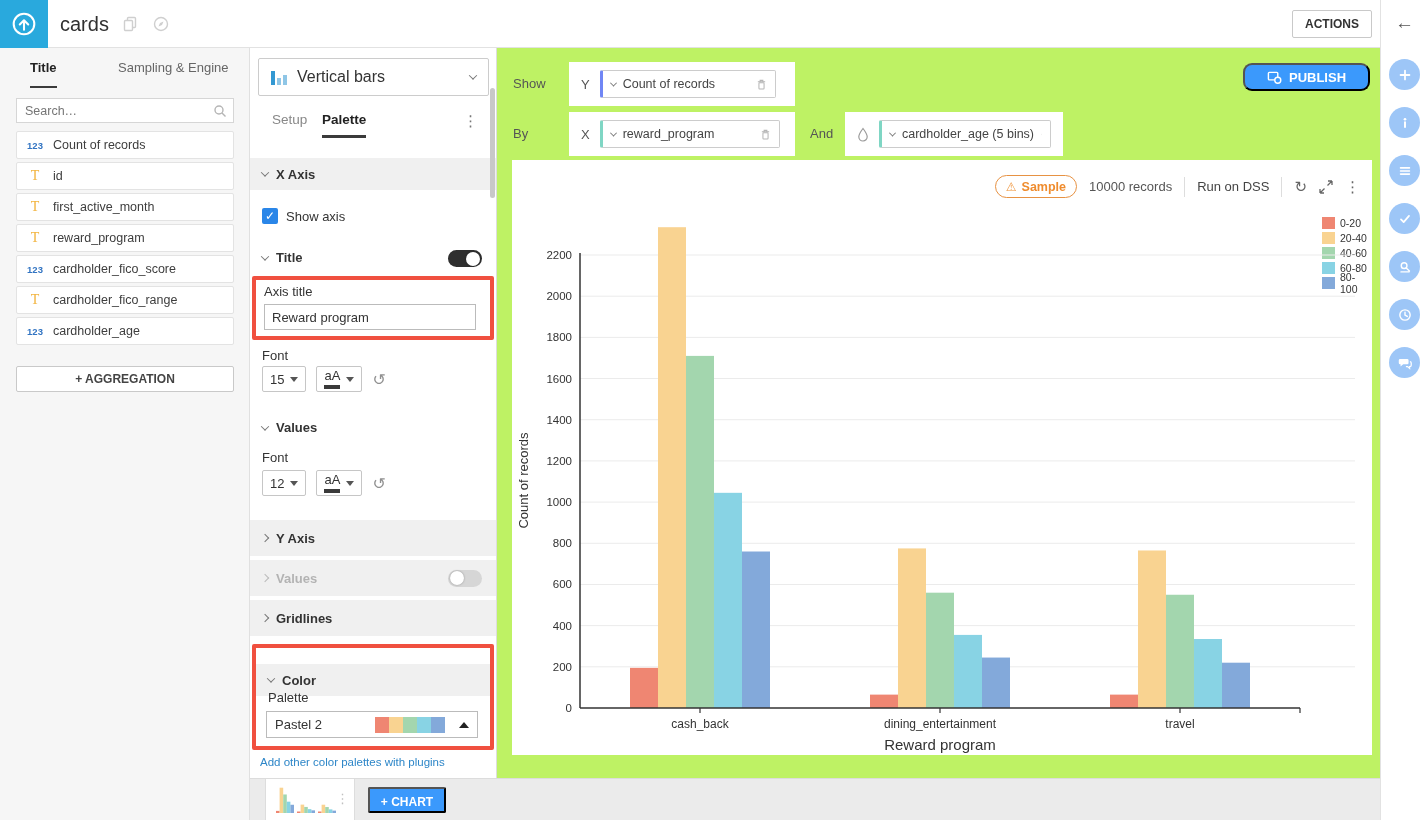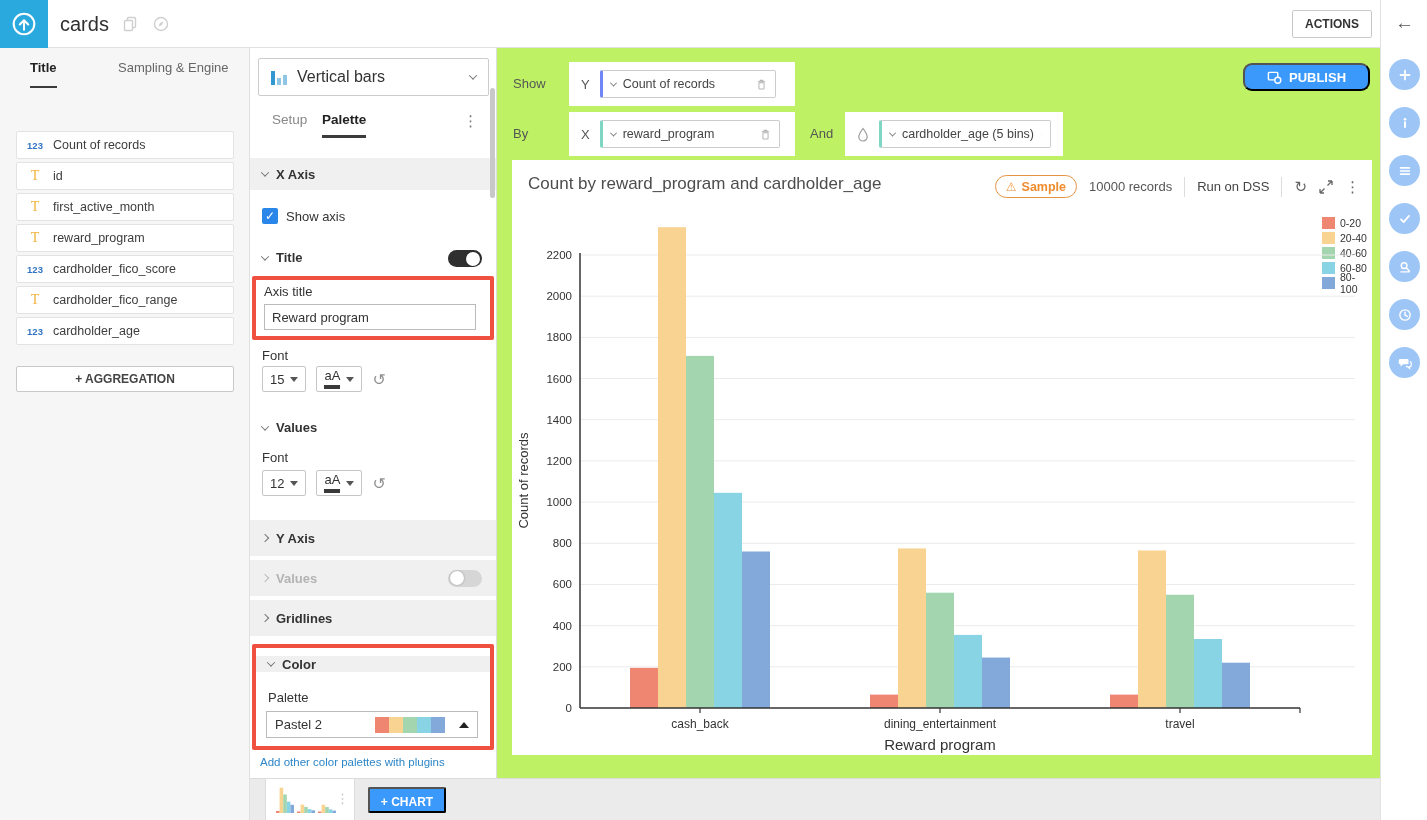--- a/index.html
+++ b/index.html
@@ -175,20 +175,27 @@
           <path d="M14.5 7.5a1.5 1.5 0 0 1 1.5 1.5v2.5a1.5 1.5 0 0 1-1.5 1.5h-.3v2l-2.4-2H10" fill="none" stroke="#fff" stroke-width="1.4"></path>
         </svg>
     </div>
   </div>
 
   <div class="sidebar">
     <div class="side-tabs">
       <span class="side-tab active" style="left:30px;">Title</span>
       <span class="side-tab" style="left:118px;">Sampling &amp; Engine</span>
     </div>
+    <div class="search-box">
+      <input type="text" placeholder="Search…" style="">
+      <svg width="14" height="14" viewBox="0 0 14 14">
+          <circle cx="6" cy="6" r="4" fill="none" stroke="#b5b5b5" stroke-width="1.4"></circle>
+          <path d="M9 9l3.5 3.5" stroke="#b5b5b5" stroke-width="1.4"></path>
+        </svg>
+    </div>
 
     <div class="field-item" style="top:83px;">
       <span class="ficon" data-type="num">123</span>
       <span class="field-label">Count of records</span>
     </div>
     <div class="field-item" style="top:114px;">
       <span class="ficon" data-type="text">T</span>
       <span class="field-label">id</span>
     </div>
     <div class="field-item" style="top:145px;">
@@ -291,21 +298,21 @@
       <span class="toggle off" style="position:absolute; right:14px;">
           <span class="knob"></span>
         </span>
     </div>
     <div class="section-band" style="top:552px; height:36px;">
       <span class="chev right"></span>
       <span class="stitle">Gridlines</span>
     </div>
 
     <div class="hl-box" style="top:596px; height:106px;">
-      <div class="section-band" style="top:8px; height:16px; width:100%;">
+      <div class="section-band" style="top:16px; height:32px; width:100%;">
         <span class="chev down"></span>
         <span class="stitle">Color</span>
       </div>
       <div class="lbl13" style="position:absolute; left:12px; top:42px;">Palette</div>
       <div class="palette-select" style="top:63px;">
         <span class="pname">Pastel 2</span>
         <span class="swatches" id="palette-swatches">
             <i style="background: rgb(239, 134, 114);"></i>
             <i style="background: rgb(249, 211, 145);"></i>
             <i style="background: rgb(163, 214, 174);"></i>
@@ -385,21 +392,20 @@
         <span class="chev down sm"></span>
         <span class="ptext">cardholder_age (5 bins)</span>
         <svg width="11" height="13" viewBox="0 0 12 13">
             <path d="M2 3.5h8 M4.5 3.5V2h3v1.5" stroke="#b5b5b5" stroke-width="1.1" fill="none"></path>
             <rect x="3.2" y="4.5" width="5.6" height="7" rx="0.8" stroke="#b5b5b5" stroke-width="1.1" fill="none"></rect>
           </svg>
       </div>
     </div>
 
     <div class="chart-card">
-      <div class="chart-title">Count by reward_program and cardholder_age</div>
       <div class="chart-tools">
         <span class="sample-pill">
           <span class="warn">⚠</span>
           <span class="stxt">Sample</span>
         </span>
         <span class="tool-txt">10000 records</span>
         <span class="vdiv"></span>
         <span class="tool-txt" style="color:#444;">Run on DSS</span>
         <span class="vdiv"></span>
         <span class="tool-ico">↻</span>

